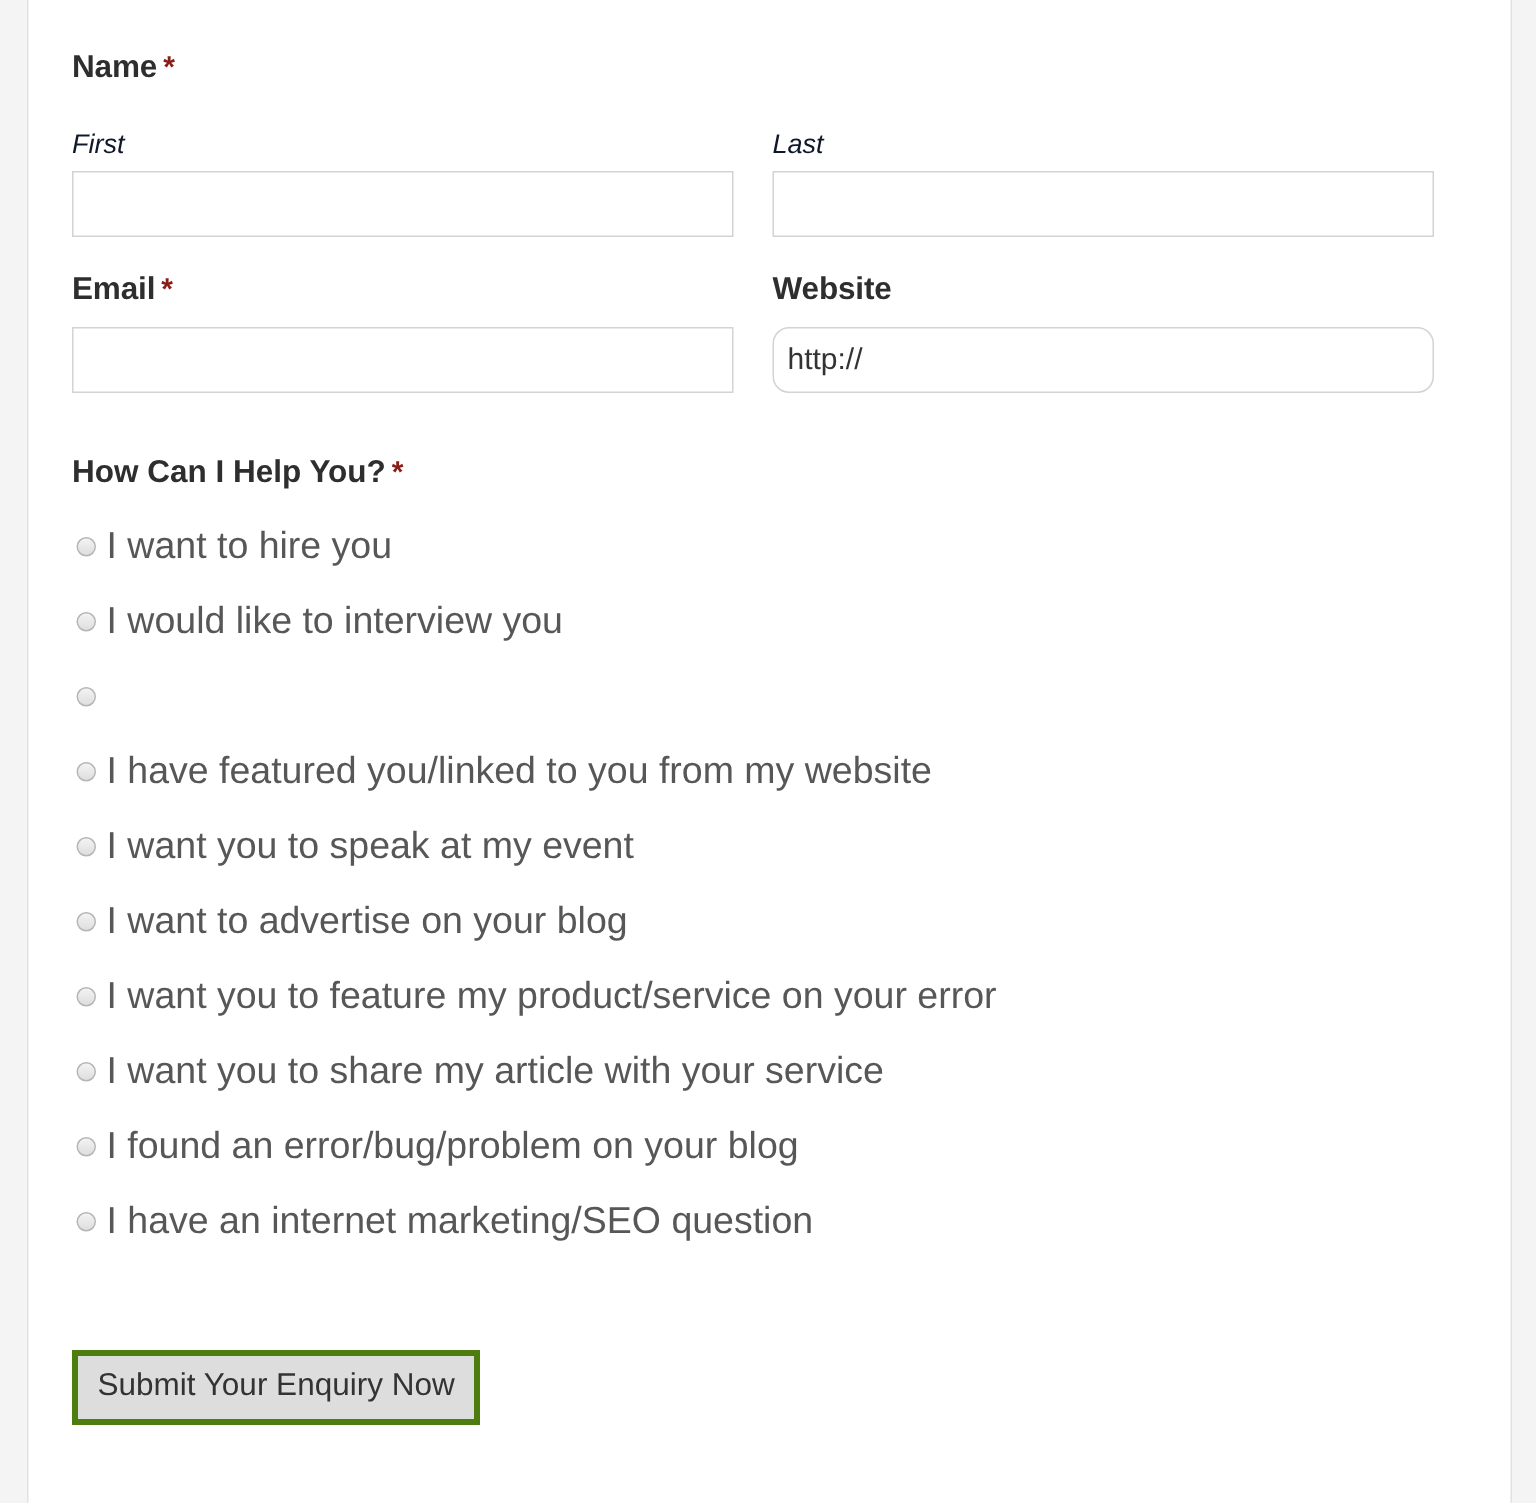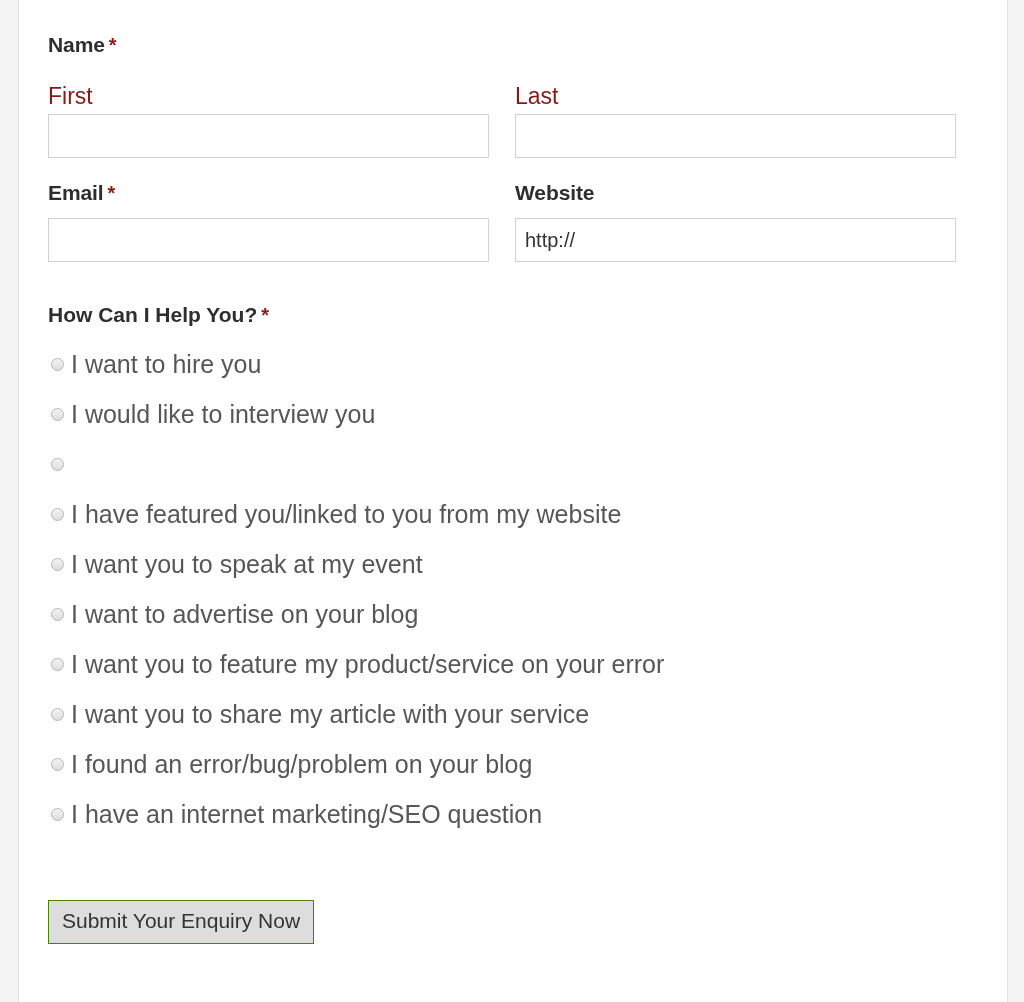--- a/index.html
+++ b/index.html
@@ -59,24 +59,25 @@
     padding: 0;
   }
   .req-star {
     color: #8a1c17;
     font-weight: bold;
     font-size: 20px;
     margin-left: 4px;
   }
 
   .sub-label {
-    font-size: 23px;
-    color: #7f1d1d;
+    font-size: 18px;
+    color: #0f172a;
     line-height: 24px;
     font-weight: normal;
+    font-style: italic;
   }
 
   .text-input {
     display: block;
     box-sizing: border-box;
     width: 441px;
     height: 44px;
     border: 1px solid #d3d3d3;
     background: #ffffff;
     font-family: "Liberation Sans", sans-serif;
@@ -126,21 +127,21 @@
     white-space: nowrap;
   }
 
   
   .submit-btn {
     display: inline-block;
     font-family: "Liberation Sans", sans-serif;
     font-size: 21px;
     color: #333333;
     background: #dddddd;
-    border: 1px solid #4d7c0f;
+    border: 4px solid #4d7c0f;
     padding: 7px 13px 9px 13px;
     line-height: 26px;
     border-radius: 0;
     cursor: pointer;
   }
 </style>
 </head>
 <body>
 
 <div class="page-frame">
@@ -168,21 +169,21 @@
           <div class="group-label">
             <span>Email</span><span class="req-star">*</span>
           </div>
           <input class="text-input" type="text" style="margin-top: 12px;" value="">
         </div>
 
         <div class="col-right" style="top:0;">
           <div class="group-label">
             <span>Website</span><span class="req-star"></span>
           </div>
-          <input class="text-input" type="text" style="margin-top: 12px;" value="http://">
+          <input class="text-input" type="text" style="margin-top: 12px; border-radius: 11px;" value="http://">
         </div>
       </div>
 
       <div class="field-row">
         <div class="radio-heading">
           <span>How Can I Help You?</span><span class="req-star">*</span>
         </div>
 
         <ul class="radio-list" style="margin-top:11px;">
           <li class="radio-item">

